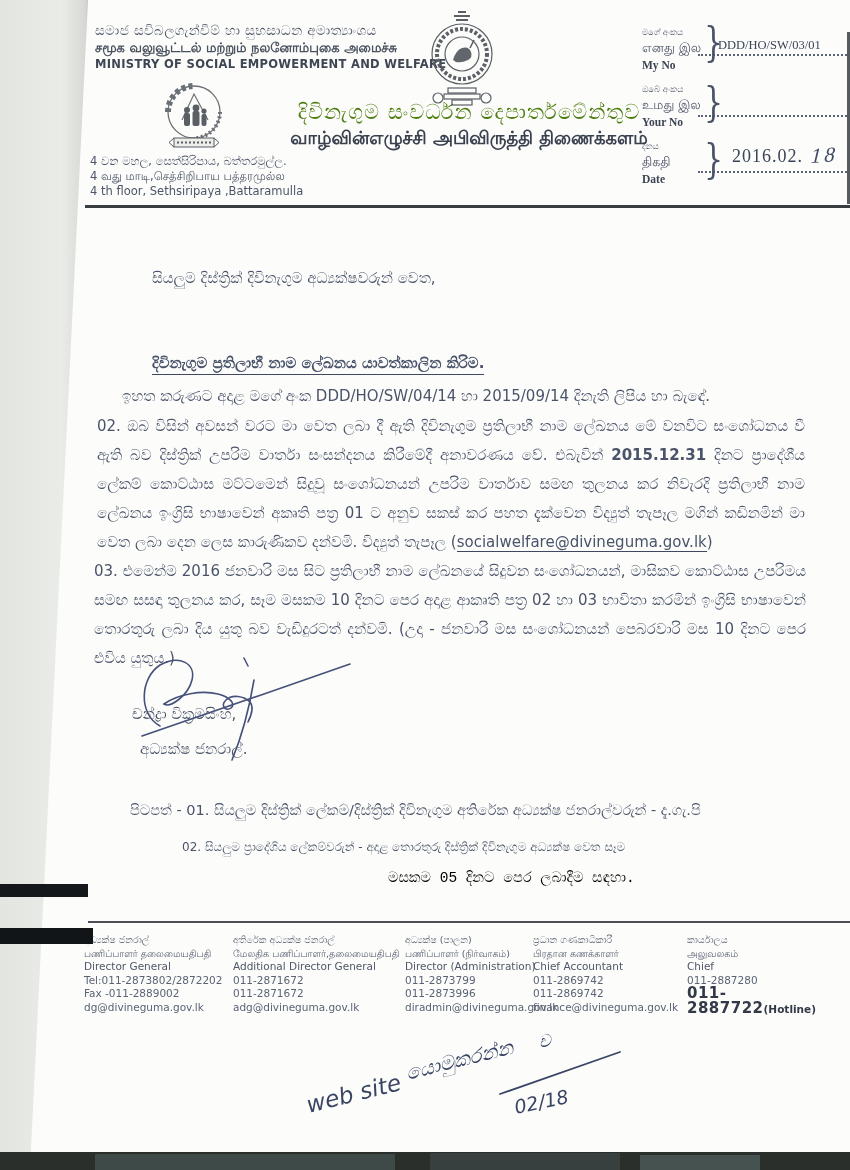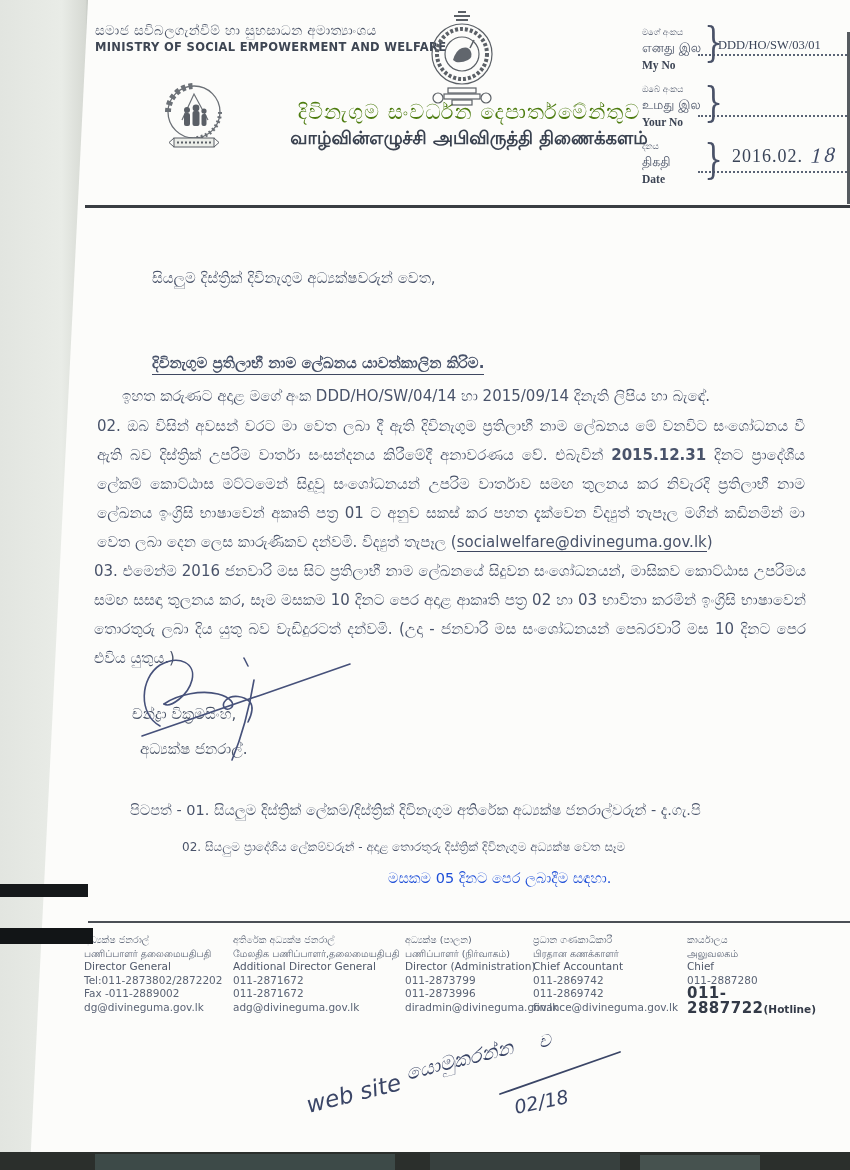--- a/index.html
+++ b/index.html
@@ -63,21 +63,21 @@
   .para3{left:94px;top:557px;width:712px;}
   .bold-date{font-weight:bold;}
   .email{border-bottom:1.2px solid #3f4861;}
 
   .signature{position:absolute;left:126px;top:652px;z-index:2;}
   .sig-name{position:absolute;left:132px;top:705px;font-size:15px;color:#4a5468;}
   .sig-title{position:absolute;left:140px;top:740px;font-size:15px;color:#4a5468;}
 
   .copies1{position:absolute;left:130px;top:802px;font-size:14.5px;color:#49536a;}
   .copies2{position:absolute;left:182px;top:840px;font-size:12px;color:#49536a;}
-  .copies3{position:absolute;left:388px;top:870px;font-size:14.5px;color:#1d4ed8;}
+  .copies3{position:absolute;left:388px;top:870px;font-size:14.5px;color:#000000;font-family:Liberation Mono, monospace;}
 
   
   .foot-rule{position:absolute;left:88px;top:921px;width:762px;height:2px;background:#4b4f55;}
   .fcol{position:absolute;top:933px;font-size:10px;line-height:13.5px;color:#5a6375;}
   .fcol .f-si{font-size:9.5px;}
   .fcol .f-ta{font-size:9.5px;}
   .fcol .f-en{font-size:10.5px;color:#4e5769;}
   .fcol .f-line{font-size:10.5px;}
   .fc1{left:84px;} .fc2{left:233px;} .fc3{left:405px;} .fc4{left:533px;} .fc5{left:687px;}
   .hotline{font-size:15px;font-weight:bold;color:#333a47;letter-spacing:.5px;}
@@ -97,20 +97,21 @@
   <div class="bar1"></div>
   <div class="bar2"></div>
   <div class="bottom-band"></div>
   <div class="patch-a"></div>
   <div class="patch-b"></div>
   <div class="patch-c"></div>
   <div class="right-edge"></div>
 
   <div class="ministry-block">
     <div class="m-si">සමාජ සවිබලගැන්වීම් හා සුභසාධන අමාත්‍යාංශය</div>
+    <div class="m-ta">சமூக வலுவூட்டல் மற்றும் நலனோம்புகை அமைச்சு</div>
     <div class="m-en">MINISTRY OF SOCIAL EMPOWERMENT AND WELFARE</div>
   </div>
 
   <svg class="emblem-ministry" width="80" height="78" viewBox="0 0 80 78">
     <g stroke="#6b7076" fill="none" stroke-width="1.3">
       <circle cx="38" cy="32" r="26"></circle>
       <path d="M12 32 a26 26 0 0 1 26 -26" stroke-dasharray="4 3" stroke-width="6"></path>
       <path d="M64 32 a26 26 0 0 1 -26 26" stroke-dasharray="2 2.5" stroke-width="4"></path>
       <path d="M26 40 L38 14 L52 40" stroke-width="1.2"></path>
     </g>
@@ -122,20 +123,25 @@
       <circle cx="48" cy="31" r="2.6"></circle>
         <rect x="45.5" y="34" width="5" height="12" rx="2"></rect>
     </g>
     <g stroke="#5a5f66" fill="#eceee9">
       <rect x="18" y="58" width="40" height="9"></rect>
       <path d="M18 58 l-5 4.5 5 4.5 M58 58 l5 4.5 -5 4.5" fill="none"></path>
       <path d="M21 62.5 h34" stroke-dasharray="2 2" stroke-width="2"></path>
     </g>
   </svg>
 
+  <div class="address-block">
+    <div>4 වන මහල, සෙත්සිරිපාය, බත්තරමුල්ල.</div>
+    <div>4 வது மாடி,செத்சிறிபாய பத்தரமுல்ல</div>
+    <div>4 th  floor, Sethsiripaya ,Battaramulla</div>
+  </div>
 
   <svg class="emblem-national" width="72" height="104" viewBox="0 0 72 104">
     <g stroke="#5b6066" fill="none" stroke-width="1.2">
       <path d="M30 12 h12 M28 8 h16 M32 4 h8" stroke-width="2"></path>
       <circle cx="36" cy="46" r="30"></circle>
       <circle cx="36" cy="46" r="25" stroke-dasharray="3 2" stroke-width="4"></circle>
       <circle cx="36" cy="46" r="17"></circle>
       <path d="M27 52 q3 -10 9 -12 q7 -2 9 4 q2 5 -3 8 q-6 3 -12 2 z" fill="#61666d" stroke="none"></path>
       <path d="M44 40 l4 -8" stroke-width="1.5"></path>
       <rect x="22" y="80" width="28" height="5"></rect>

